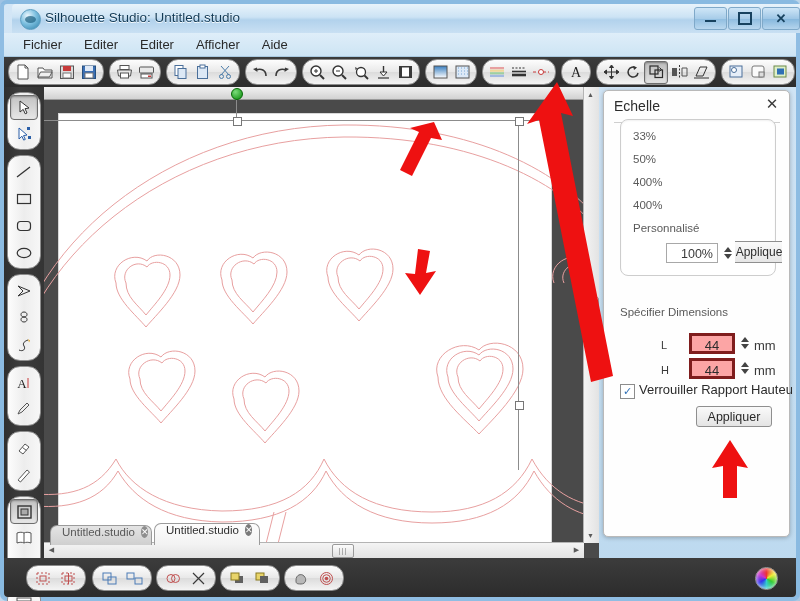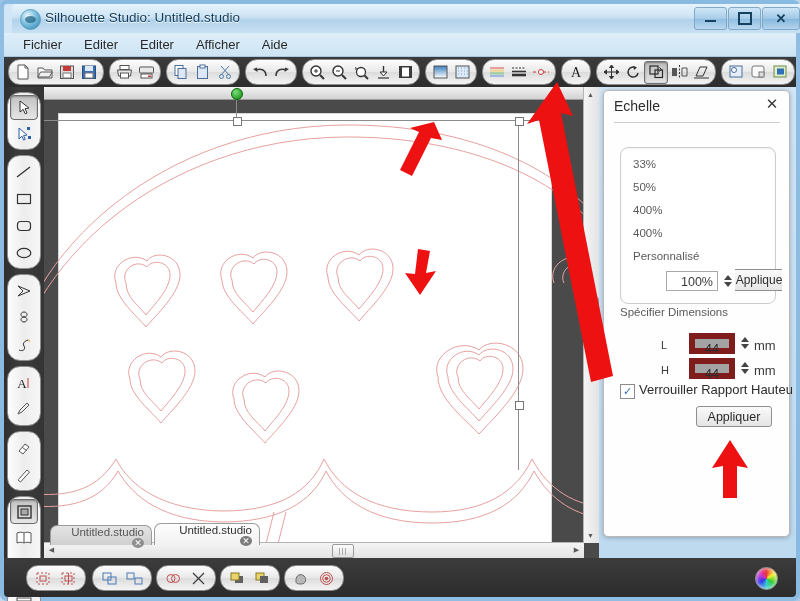--- a/index.html
+++ b/index.html
@@ -149,27 +149,26 @@
     display:flex;align-items:center;justify-content:center;
   }
   .sb-grip .lines{font-size:8px;color:#8a8a8a;letter-spacing:1px;line-height:1;}
 
   
   .tabstrip{
     position:absolute;left:44px;top:523px;width:540px;height:22px;
   }
   .dtab{
     position:absolute;top:2px;height:20px;
-    display:flex;align-items:flex-end;padding:0 7px 0 11px;
+    display:flex;align-items:flex-start;padding:0 7px 0 11px;
     font-size:11.5px;color:#585858;
     background:linear-gradient(180deg,#e4e4e4,#cfcfcf);
     border:1px solid #9b9b9b;border-bottom:none;
     border-radius:7px 7px 0 0;
     box-sizing:border-box;
-    flex-direction:column;
   }
   .dtab.active{
     background:linear-gradient(180deg,#fdfdfd,#f2f2f2);
     color:#303030;top:0;height:22px;z-index:3;
   }
   .tab-x{
     width:12px;height:12px;border-radius:50%;background:#8e8e8e;
     color:#fff;font-size:9px;display:flex;align-items:center;justify-content:center;
     margin-left:6px;
   }
@@ -184,21 +183,21 @@
   .rp-header{
     position:absolute;left:10px;top:6px;width:166px;height:25px;
     border-bottom:1px solid #cfcfcf;
   }
   .rp-title{font-size:14px;color:#2c2c2c;}
   .rp-close{
     position:absolute;right:0;top:-1px;width:16px;height:16px;
     font-size:15px;color:#3b3b3b;line-height:15px;text-align:center;
   }
   .scalebox{
-    position:absolute;left:16px;top:56px;width:154px;height:155px;
+    position:absolute;left:16px;top:28px;width:154px;height:155px;
     background:#fff;border:1px solid #cdcdcd;border-radius:8px;
     box-shadow:inset 0 1px 2px rgba(0,0,0,.06);
   }
   .scale-opt{
     position:absolute;left:12px;font-size:11.5px;color:#5a5a5a;
   }
   .pct-input{
     position:absolute;left:45px;top:123px;width:52px;height:20px;
     border:1px solid #a8a8a8;background:#fff;
     font-size:12.5px;color:#3a3a3a;text-align:right;
@@ -224,21 +223,21 @@
     border:1px solid #8f8f8f;border-radius:3px;
     font-size:12px;color:#2e2e2e;text-align:center;line-height:21px;
     box-sizing:border-box;
   }
   .dim-title{
     position:absolute;left:16px;top:215px;font-size:11.5px;color:#5a5a5a;
   }
   .dim-label{position:absolute;font-size:11px;color:#3a3a3a;}
   .dim-input{
     position:absolute;width:46px;height:21px;
-    border:6px solid #7f1d1d;background:#a3a3a3;
+    border:3px solid #7f1d1d;background:#fca5a5;
     font-size:13px;color:#2c2c2c;text-align:center;line-height:20px;
     box-sizing:border-box;
   }
   .dim-unit{position:absolute;font-size:13px;color:#3a3a3a;}
   .chk-row{position:absolute;left:16px;top:292px;width:172px;height:17px;overflow:hidden;}
   .chk{
     position:absolute;left:0;top:1px;width:13px;height:13px;
     border:1px solid #8c8c8c;background:#fff;
     font-size:11px;color:#2f6fb5;text-align:center;line-height:12px;
   }

